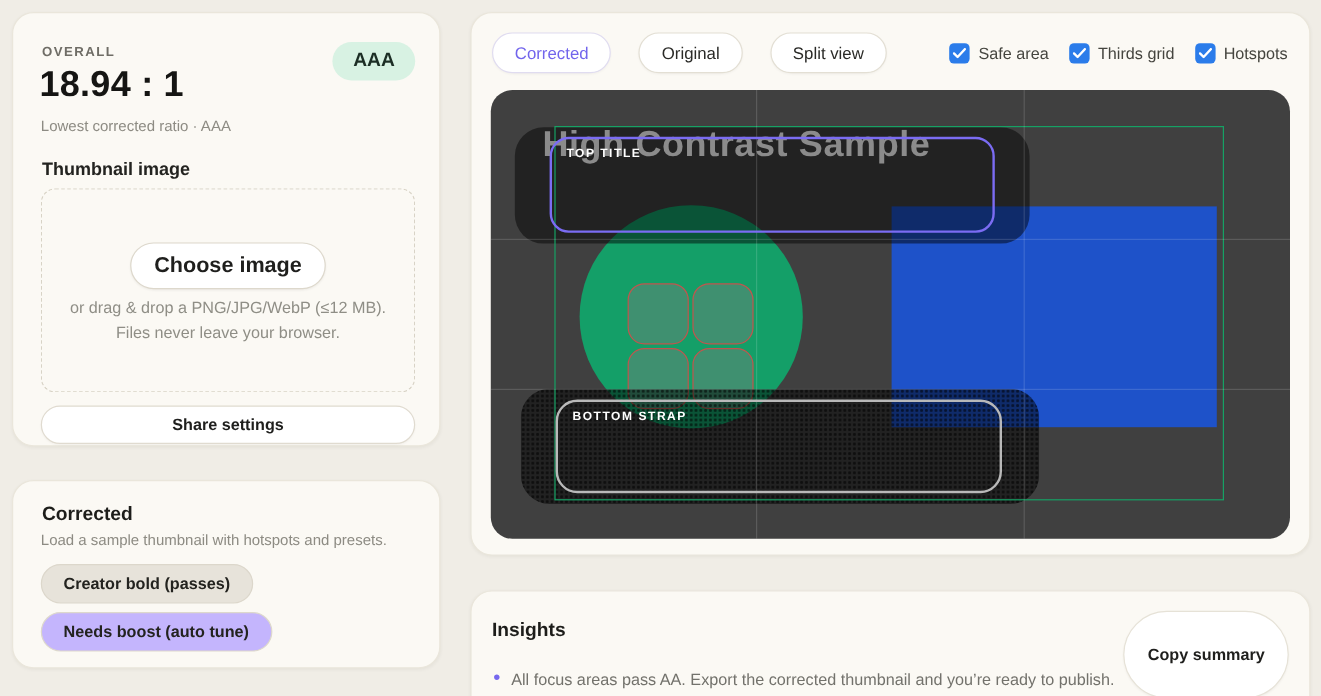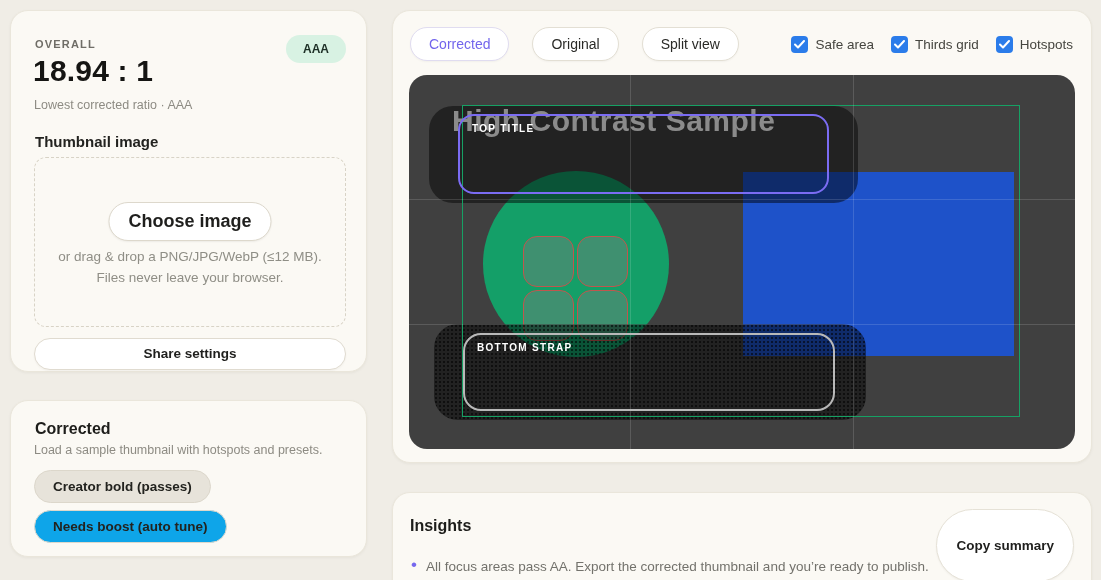--- a/index.html
+++ b/index.html
@@ -13,35 +13,35 @@
   .panel {
     position:absolute;
     background:#fbf9f4;
     border:1px solid #eae6db;
     border-radius:18px;
     box-shadow:0 1px 3px rgba(40,35,20,.05);
   }
   
   #overall-panel { left:10px; top:10px; width:357px; height:362px; }
   .overall-label { position:absolute; left:24px; top:27px; font-size:11px; font-weight:700; letter-spacing:1.2px; color:#6f6d66; }
-  .badge { position:absolute; right:20px; top:24px; background:#d8f2e3; color:#1c2e25; font-size:12px; font-weight:700; padding:7px 17px; border-radius:999px; }
+  .badge { position:absolute; right:20px; top:24px; background:#d8f2e3; color:#1c2e25; font-size:16px; font-weight:700; padding:7px 17px; border-radius:999px; }
   .ratio { position:absolute; left:22px; top:43px; font-size:30px; font-weight:700; color:#151513; letter-spacing:.2px; }
   .ratio-sub { position:absolute; left:23px; top:87px; font-size:12.5px; color:#8d8b83; }
   .thumb-heading { position:absolute; left:24px; top:122px; font-size:15px; font-weight:700; color:#232320; }
   .dropzone { position:absolute; left:23px; top:146px; width:312px; height:170px; border:1.5px dashed #d8d3c6; border-radius:12px; }
   .choose-btn { position:absolute; left:50%; transform:translateX(-50%); top:44px; background:#fff; border:1px solid #ddd8cc; border-radius:999px; padding:8px 19px; font-size:18px; font-weight:700; color:#1f1f1d; box-shadow:0 1px 2px rgba(0,0,0,.06); white-space:nowrap; cursor:pointer; }
   .drop-hint { position:absolute; left:50%; transform:translateX(-50%); top:88px; width:286px; text-align:center; font-size:13.5px; line-height:21px; color:#8f8e86; }
   .share-btn { position:absolute; left:23px; top:327px; width:312px; height:32px; background:#fff; border:1px solid #e0dbd0; border-radius:999px; font-size:13.5px; font-weight:700; color:#1f1f1d; text-align:center; line-height:30px; box-shadow:0 1px 2px rgba(0,0,0,.04); cursor:pointer; }
   
   #examples-panel { left:10px; top:400px; width:357px; height:157px; }
   .examples-title { position:absolute; left:24px; top:19px; font-size:16px; font-weight:700; color:#1d1d1a; }
   .examples-sub { position:absolute; left:23px; top:42px; font-size:12.5px; color:#8d8b83; }
   .example-btn { position:absolute; left:23px; border-radius:999px; padding:8px 18px; font-size:13.5px; font-weight:700; color:#23231f; white-space:nowrap; cursor:pointer; }
   .example-btn.selected { top:69px; background:#e7e3da; border:1px solid #dcd7cb; }
-  .example-btn.plain { top:109px; background:#0ea5e9; border:1px solid #ddd8cc; }
+  .example-btn.plain { top:109px; background:#c4b5fd; border:1px solid #ddd8cc; }
   
   #viewer-panel { left:392px; top:10px; width:700px; height:453px; }
   .tabs { position:absolute; left:17px; top:16px; display:flex; gap:23px; }
   .tab { background:#fff; border:1px solid #e3dfd4; border-radius:999px; height:34px; line-height:32px; padding:0 18px; font-size:14px; color:#2a2a27; box-shadow:0 1px 2px rgba(0,0,0,.04); cursor:pointer; white-space:nowrap; }
   .tab.active { color:#7265ec; border-color:#e0dcf0; }
   .toggles { position:absolute; right:18px; top:25px; display:flex; gap:17px; align-items:center; }
   .toggle { display:flex; align-items:center; gap:7px; cursor:pointer; }
   .checkbox { width:17px; height:17px; border-radius:4px; background:#2b7cea; display:flex; align-items:center; justify-content:center; }
   .toggle-label { font-size:13.5px; color:#45453f; }
   

